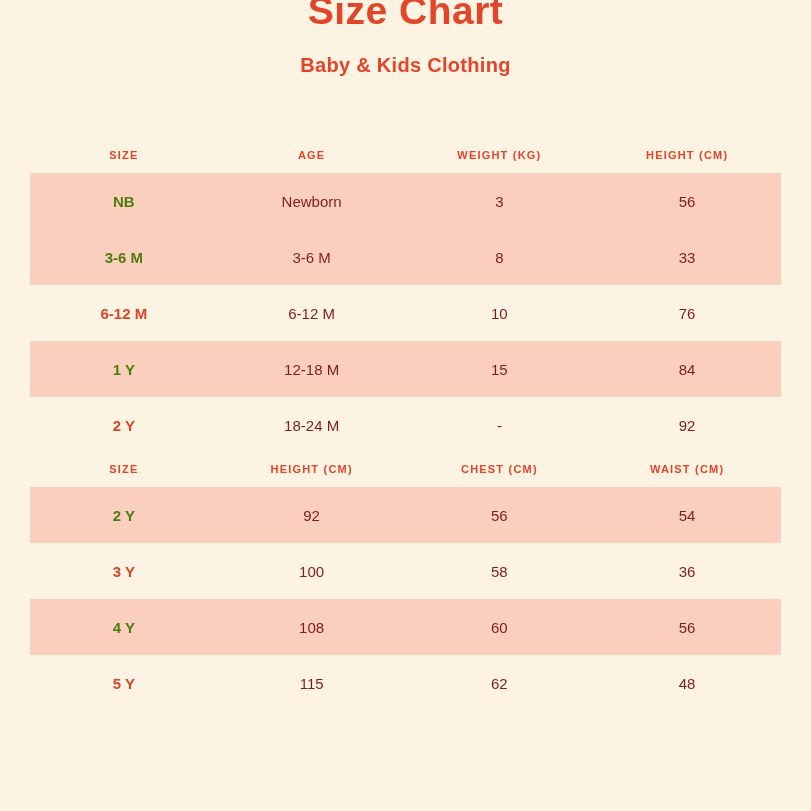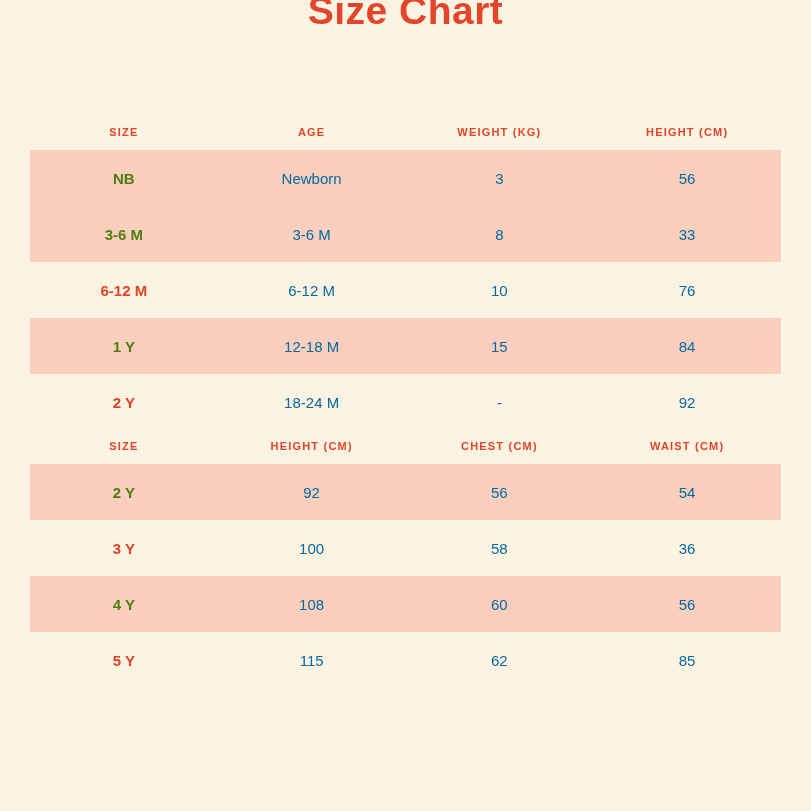--- a/index.html
+++ b/index.html
@@ -55,21 +55,21 @@
     font-size: 11px;
     font-weight: bold;
     letter-spacing: 1.2px;
     text-align: center;
     padding: 10px 0 12px 0;
     background: transparent;
   }
   td {
     text-align: center;
     font-size: 15px;
-    color: #0369a1;
+    color: #7f1d1d;
     padding: 0;
     height: 56px;
     vertical-align: middle;
   }
   tr.alt td {
     background: #fbcfbd;
   }
   tr.alt td.strong {
     color: #4d7c0f;
   }
@@ -84,20 +84,21 @@
     padding: 0 30px;
     box-sizing: border-box;
   }
 </style>
 </head>
 <body>
 
 <div class="page">
 
   <h1 class="title">Size Chart</h1>
+  <div class="subtitle">Baby &amp; Kids Clothing</div>
 
   <div class="tables">
 
     <div class="tbl-wrap">
       <table>
         <colgroup>
           <col style="width:25%">
           <col style="width:25%">
           <col style="width:25%">
           <col style="width:25%">
@@ -177,20 +178,20 @@
           <tr class="alt">
             <td class="strong">4 Y</td>
             <td>108</td>
             <td>60</td>
             <td>56</td>
           </tr>
           <tr>
             <td class="strong">5 Y</td>
             <td>115</td>
             <td>62</td>
-            <td>85</td>
+            <td>48</td>
           </tr>
         </tbody>
       </table>
     </div>
 
   </div>
 </div>
 
 </body></html>

